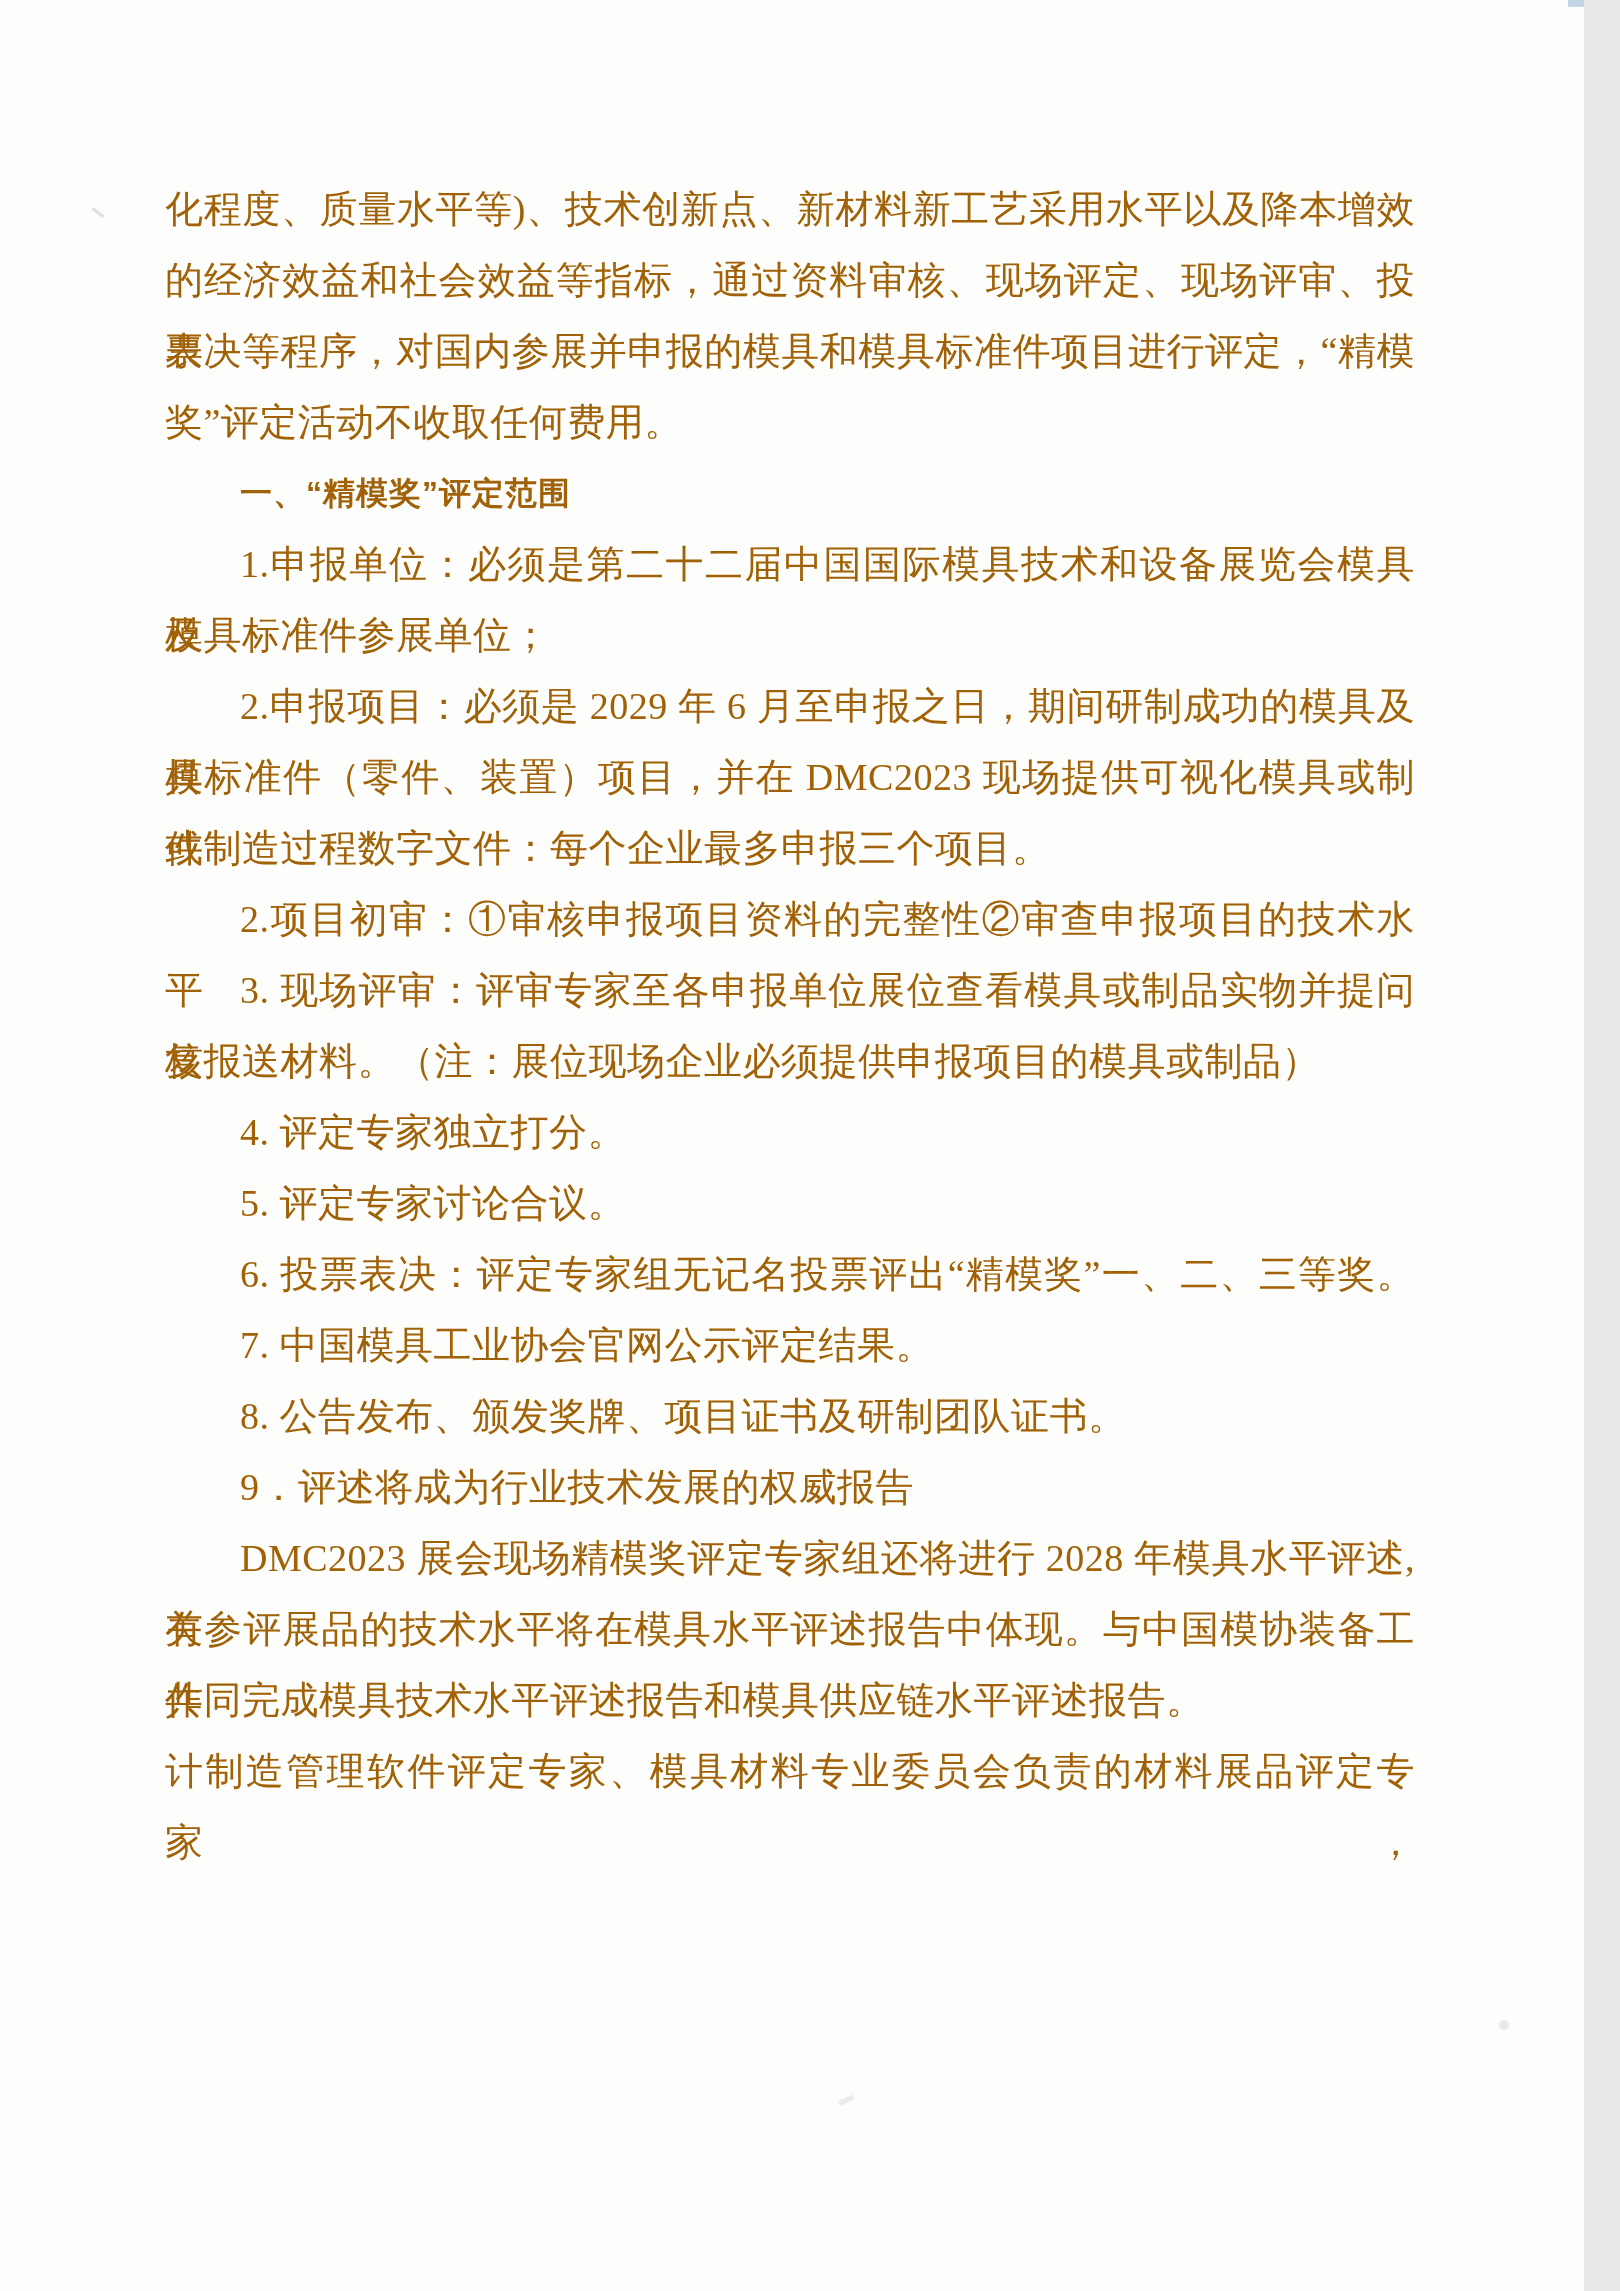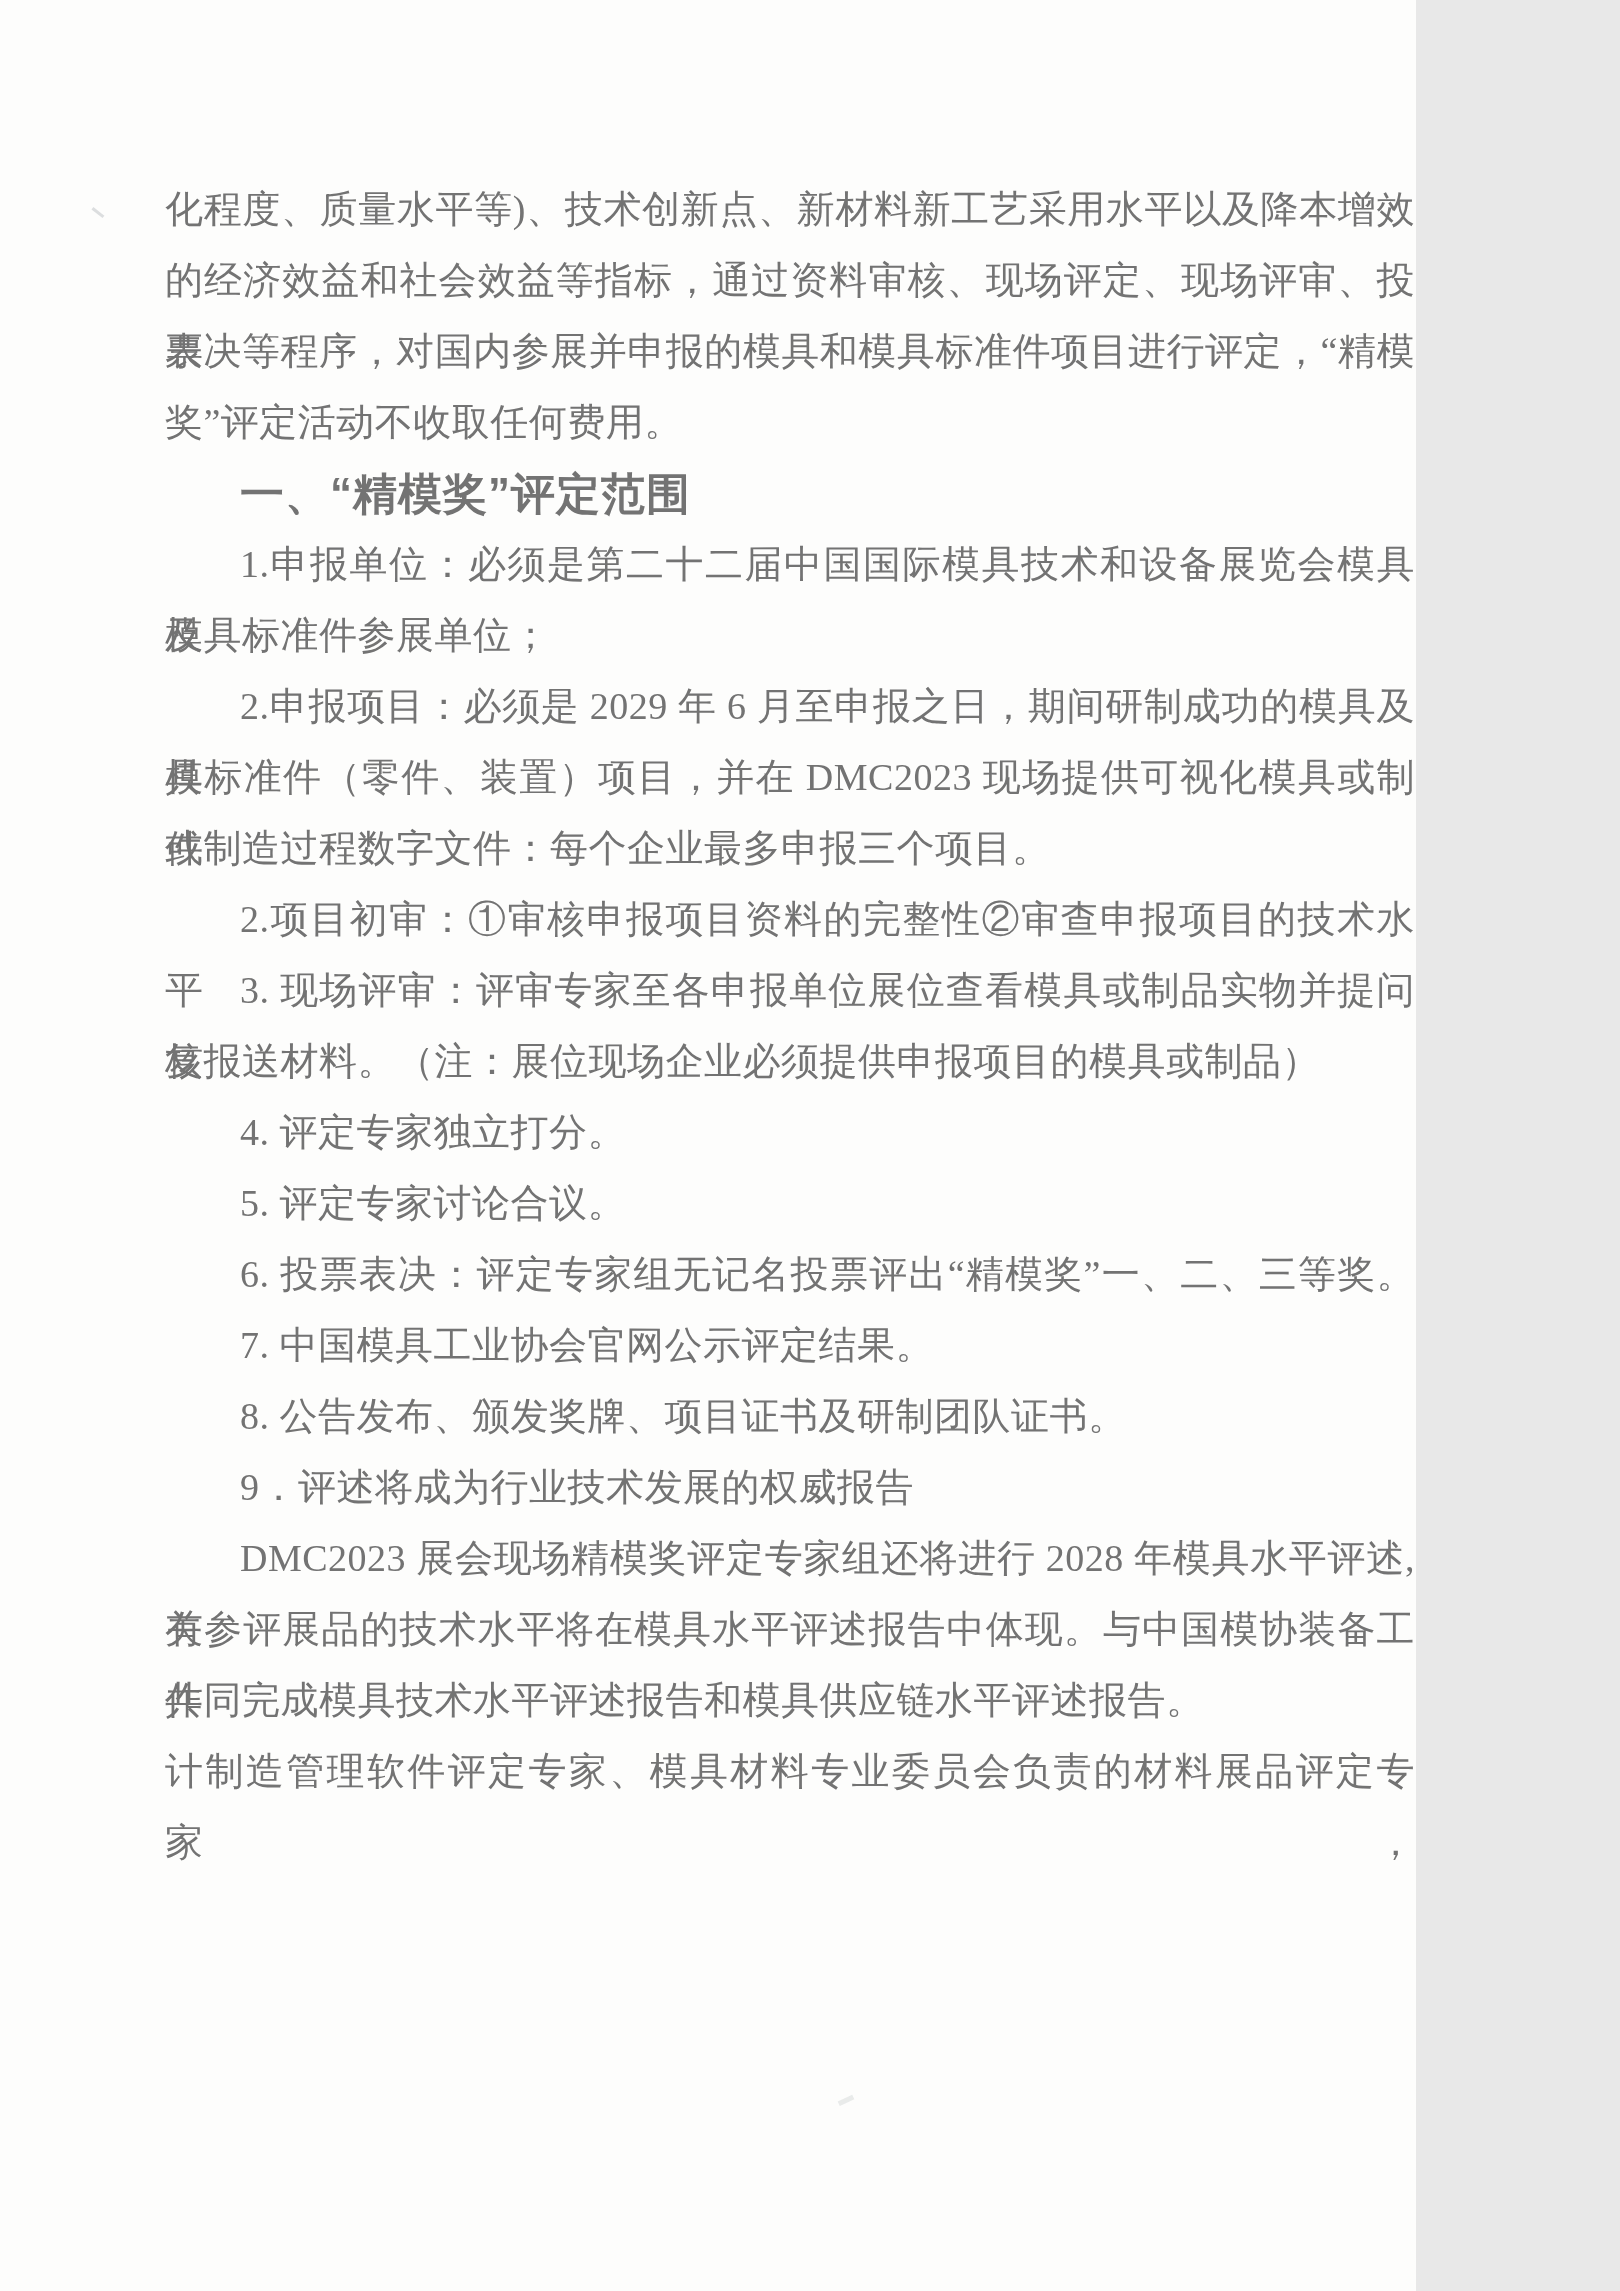--- a/index.html
+++ b/index.html
@@ -1,22 +1,22 @@
 <!DOCTYPE html>
 <html><head>
 <meta charset="utf-8">
 <style>
   html,body{margin:0;padding:0;background:#e8e8e8;}
   .page{
     position:relative;
-    width:1416px;height:2292px;
+    width:1584px;height:2292px;
     background:#fdfdfc;
     overflow:hidden;
     font-family:"Liberation Serif","DejaVu Serif",serif;
-    color:#737373;
+    color:#a16207;
   }
   .textblock{
     position:absolute;
     left:165px;top:174px;
     width:1250px;
   }
   .line{
     font-size:38px;
     line-height:71px;
     height:71px;
@@ -25,21 +25,21 @@
   }
   .line.full{
     white-space:normal;
     text-align:justify;
     text-align-last:justify;
   }
   .line.indent{ text-indent:75px; }
   .line.heading{
     font-family:"Liberation Sans","DejaVu Sans",sans-serif;
     font-weight:bold;
-    font-size:44px;
+    font-size:32px;
     letter-spacing:1px;
   }
   
   .artifact{ position:absolute; pointer-events:none; }
   .sliver-top-right{
     left:1568px;top:0;width:45px;height:6.9px;
     background:#b9cede;opacity:.85;border-radius:1px;
   }
   .speck1{ left:91px;top:211px;width:13.7px;height:2.9px;background:#cdd0d3;transform:rotate(38deg);opacity:.7; }
   .speck2{ left:1499px;top:2020px;width:9.8px;height:9.8px;border-radius:50%;background:#e3e5e6;opacity:.8; }

